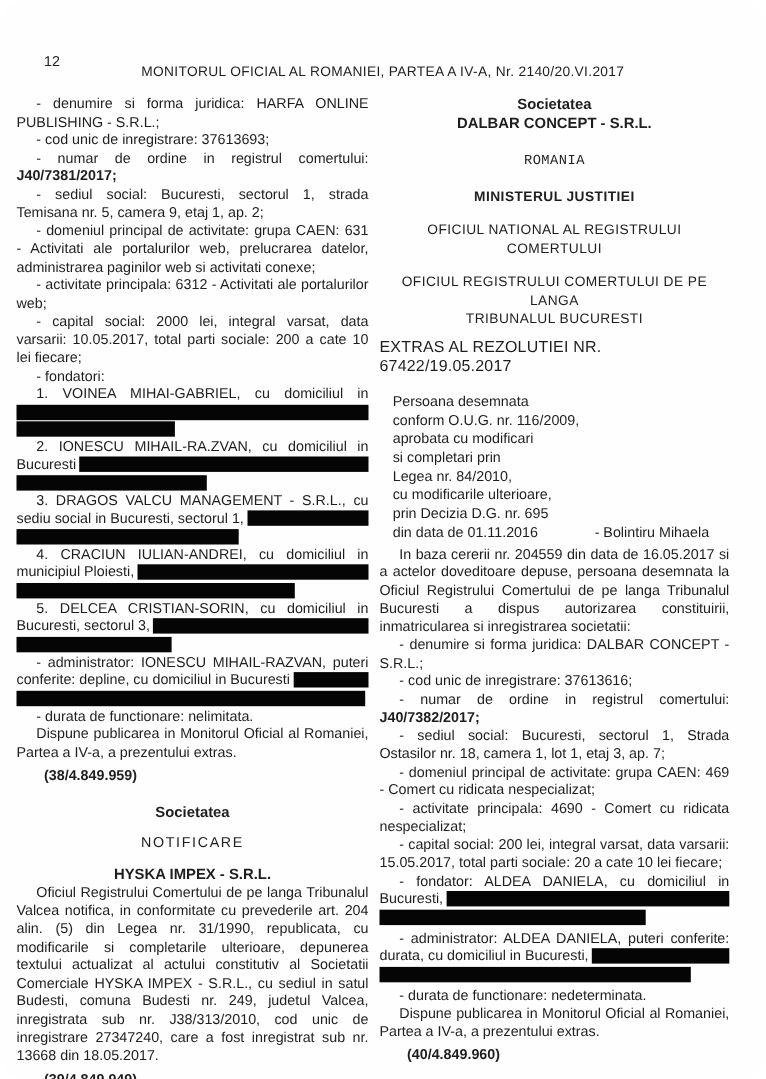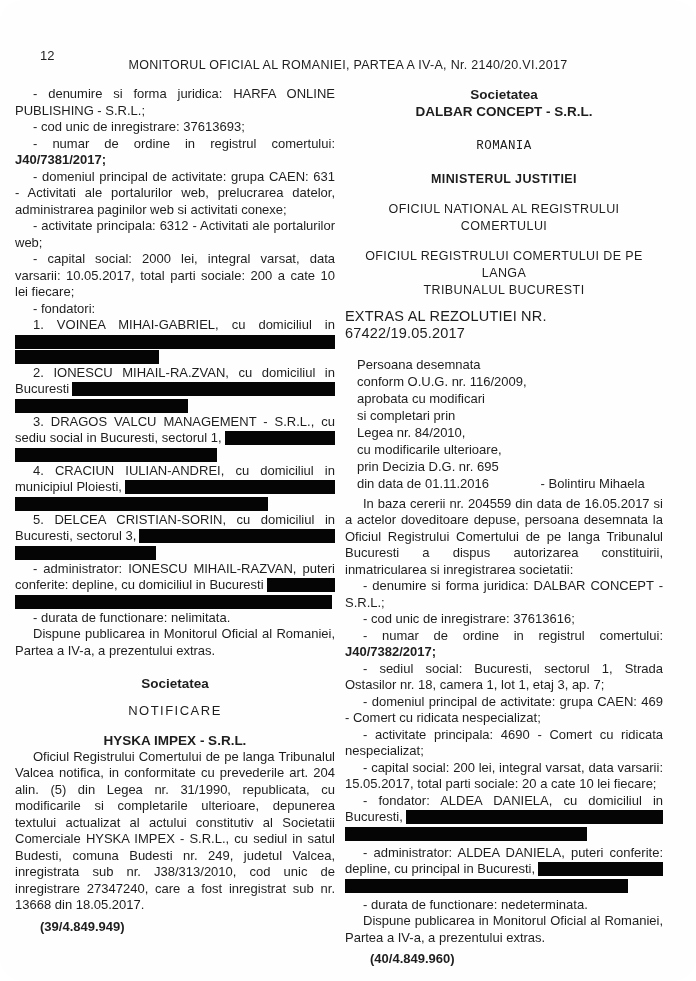--- a/index.html
+++ b/index.html
@@ -48,20 +48,21 @@
 <div class="page">
 
   <div class="pagenum">12</div>
   <div class="masthead">MONITORUL OFICIAL AL ROMANIEI, PARTEA  A IV-A, Nr. 2140/20.VI.2017</div>
 
   <div class="col col-left">
     <p class="para">- denumire si forma juridica: HARFA ONLINE PUBLISHING - S.R.L.;</p>
     <p class="para">- cod unic de inregistrare: 37613693;</p>
     <p class="para-jl">- numar de ordine in registrul comertului:</p>
     <p class="split-tail">J40/7381/2017;</p>
+    <p class="para">- sediul social: Bucuresti, sectorul 1, strada Temisana nr. 5, camera 9, etaj 1, ap. 2;</p>
     <p class="para">- domeniul principal de activitate: grupa CAEN: 631 - Activitati ale portalurilor web, prelucrarea datelor, administrarea paginilor web si activitati conexe;</p>
     <p class="para">- activitate principala: 6312 - Activitati ale portalurilor web;</p>
     <p class="para">- capital social: 2000 lei, integral varsat, data varsarii: 10.05.2017, total parti sociale: 200 a cate 10 lei fiecare;</p>
     <p class="para">- fondatori:</p>
 
     <p class="para-jl">1. VOINEA MIHAI-GABRIEL, cu domiciliul in</p>
     <div class="bar" style="width:100%"></div>
     <div class="bar" style="width:45%"></div>
 
     <p class="para-jl">2. IONESCU MIHAIL-RA.ZVAN, cu domiciliul in</p>
@@ -94,20 +95,21 @@
 
     <p class="para-jl">- administrator: IONESCU MIHAIL-RAZVAN, puteri</p>
     <div class="line-bar">
       <span class="txt">conferite: depline, cu domiciliul in Bucuresti</span>
       <span class="bar-fill"></span>
     </div>
     <div class="bar" style="width:99%"></div>
 
     <p class="para">- durata de functionare: nelimitata.</p>
     <p class="para">Dispune publicarea in Monitorul Oficial al Romaniei, Partea a IV-a, a prezentului extras.</p>
+    <p class="ref">(38/4.849.959)</p>
 
     <p class="h-center h-bold sec-gap">Societatea</p>
     <p class="h-center notificare">NOTIFICARE</p>
     <p class="h-center h-bold">HYSKA IMPEX - S.R.L.</p>
     <p class="para">Oficiul Registrului Comertului de pe langa Tribunalul Valcea notifica, in conformitate cu prevederile art. 204 alin. (5) din Legea nr. 31/1990, republicata, cu modificarile si completarile ulterioare, depunerea textului actualizat al actului constitutiv al Societatii Comerciale HYSKA IMPEX - S.R.L., cu sediul in satul Budesti, comuna Budesti nr. 249, judetul Valcea, inregistrata sub nr. J38/313/2010, cod unic de inregistrare 27347240, care a fost inregistrat sub nr. 13668 din 18.05.2017.</p>
     <p class="ref">(39/4.849.949)</p>
   </div>
 
   <div class="col col-right">
     <p class="h-center h-bold">Societatea</p>
@@ -145,21 +147,21 @@
 
     <p class="para-jl">- fondator: ALDEA DANIELA, cu domiciliul in</p>
     <div class="line-bar">
       <span class="txt">Bucuresti,</span>
       <span class="bar-fill"></span>
     </div>
     <div class="bar" style="width:76%"></div>
 
     <p class="para-jl mt4">- administrator: ALDEA DANIELA, puteri conferite:</p>
     <div class="line-bar">
-      <span class="txt">depline, cu principal in Bucuresti,</span>
+      <span class="txt">durata, cu domiciliul in Bucuresti,</span>
       <span class="bar-fill"></span>
     </div>
     <div class="bar" style="width:89%"></div>
 
     <p class="para mt4">- durata de functionare: nedeterminata.</p>
     <p class="para">Dispune publicarea in Monitorul Oficial al Romaniei, Partea a IV-a, a prezentului extras.</p>
     <p class="ref">(40/4.849.960)</p>
   </div>
 
 </div>

